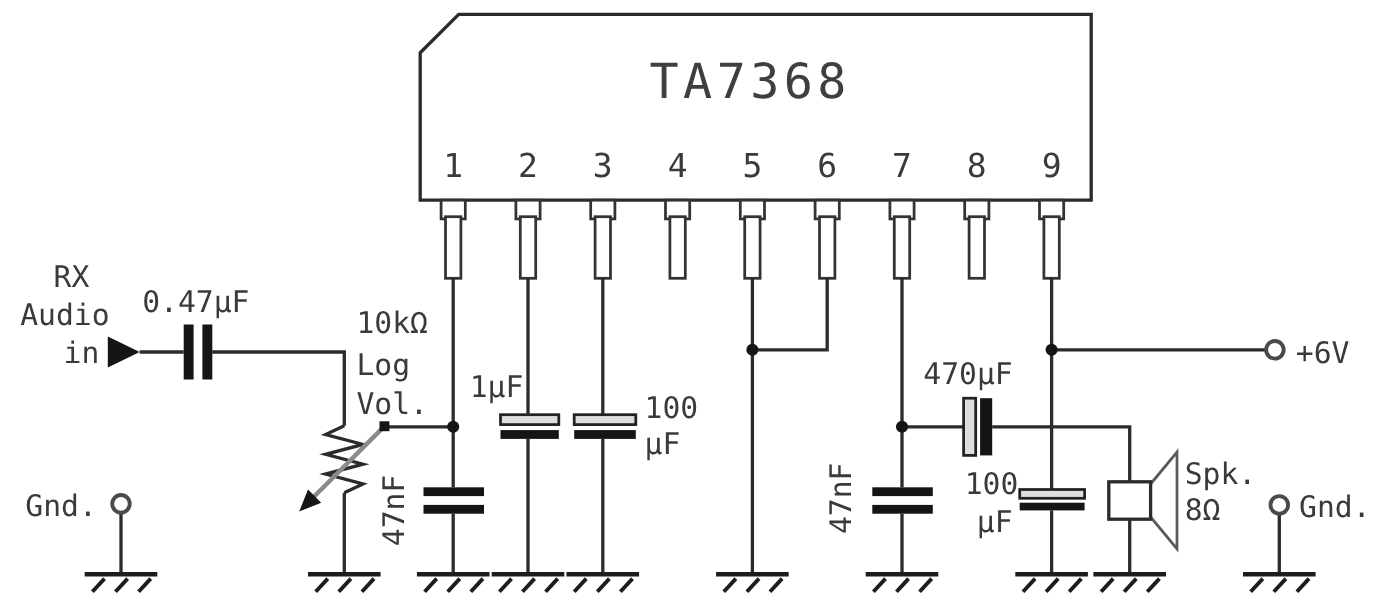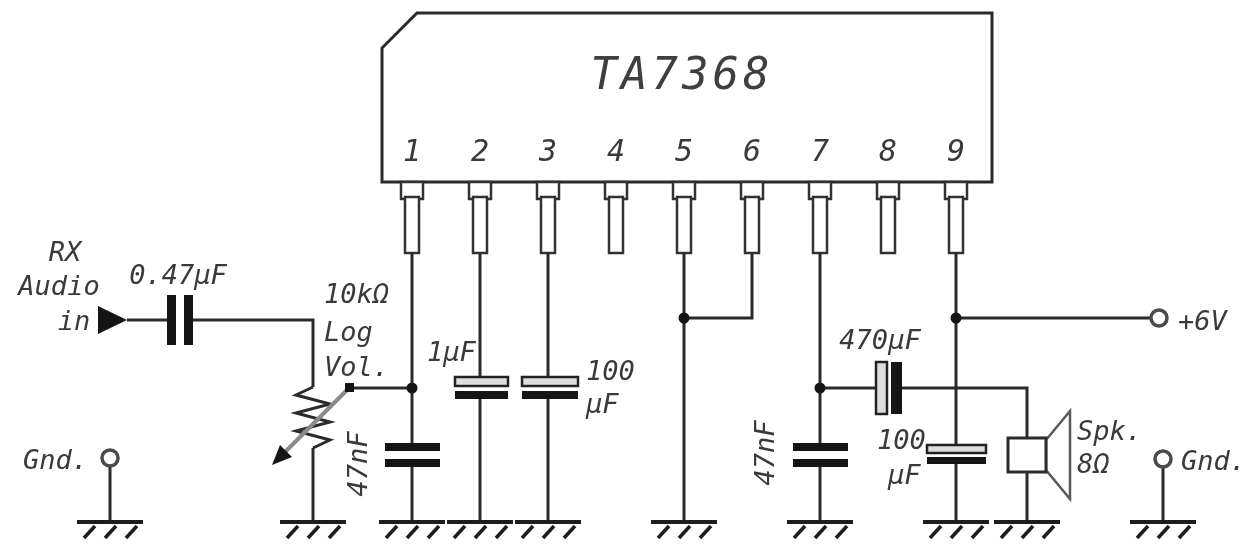--- a/index.html
+++ b/index.html
@@ -1,16 +1,16 @@
 <!DOCTYPE html>
 <html><head>
 <meta charset="utf-8">
 <style>
   html,body{margin:0;padding:0;background:#ffffff;}
-  .stage{width:1260px;height:550px;position:relative;background:#fff;overflow:hidden;font-style:italic;}
+  .stage{width:1260px;height:550px;position:relative;background:#fff;overflow:hidden;}
   svg{display:block;}
   .wire{stroke:#2b2b2b;stroke-width:3;fill:none;}
   .outline{stroke:#2b2b2b;stroke-width:3;fill:#ffffff;}
   .pinpart{stroke:#333333;stroke-width:2.5;fill:#ffffff;}
   .plate-solid{fill:#151515;stroke:none;}
   .plate-hollow{fill:#dedede;stroke:#222222;stroke-width:2.5;}
   .dot{fill:#151515;stroke:none;}
   .gbar{stroke:#1d1d1d;stroke-width:4;}
   .ghatch{stroke:#1d1d1d;stroke-width:3.5;}
   .term{fill:#ffffff;stroke:#4a4a4a;stroke-width:3.5;}

